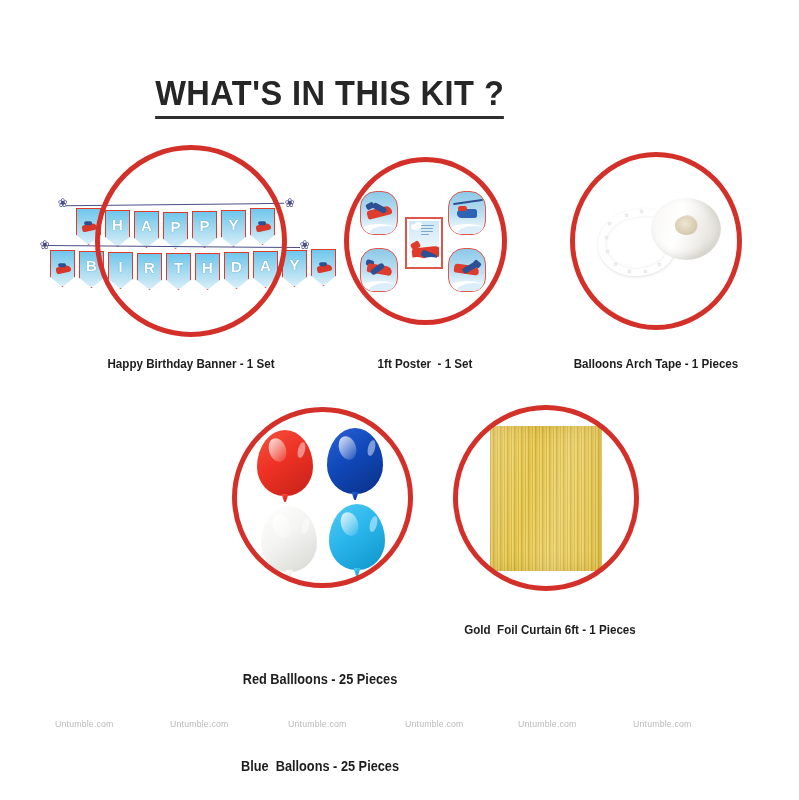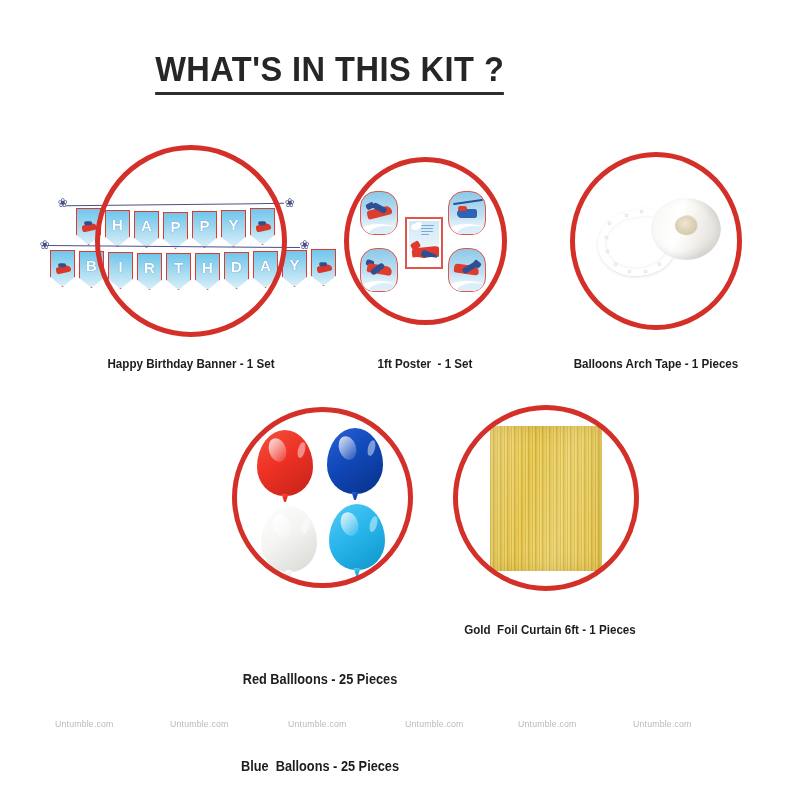--- a/index.html
+++ b/index.html
@@ -19,21 +19,21 @@
     left: 0; top: 0;
     width: 799px;
     height: 800px;
     background: #ffffff;
   }
 
   
   .title-wrap {
     position: absolute;
     left: 0;
-    top: 49px;
+    top: 73px;
     width: 659px;
     text-align: center;
   }
   .title {
     display: inline-block;
     font-family: "Liberation Sans", sans-serif;
     font-weight: bold;
     font-size: 35px;
     letter-spacing: 0.5px;
     color: #262626;

